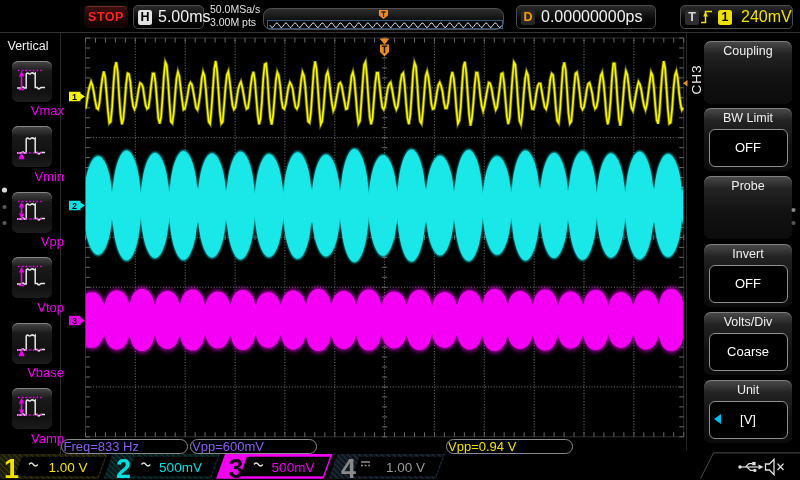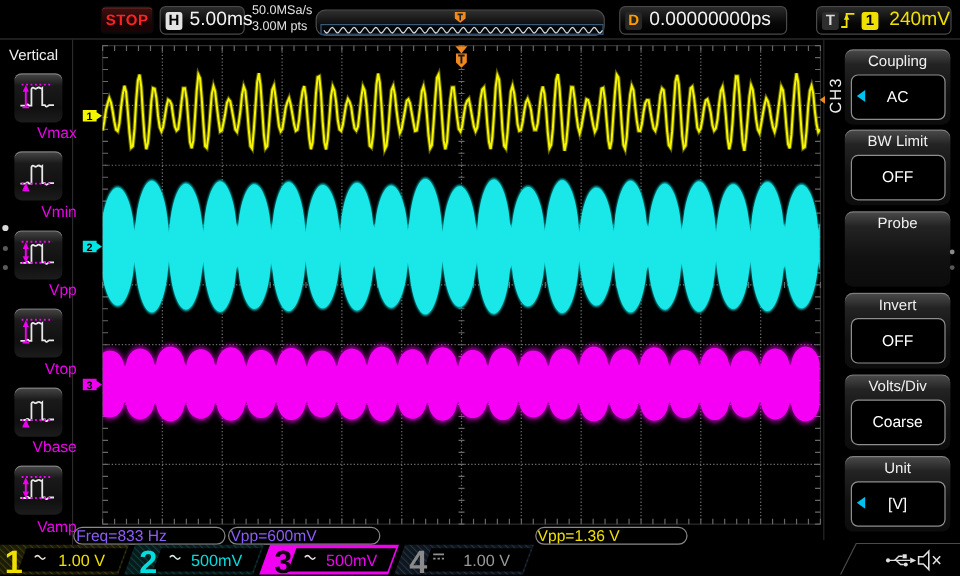--- a/index.html
+++ b/index.html
@@ -182,27 +182,26 @@
   <polygon points="687.5,80 687.5,86.5 683,83.2" fill="#f08a1e"></polygon>
   <polygon points="69,91.7 80.5,91.7 80.5,93.5 85,96.5 80.5,99.5 80.5,101.3 69,101.3" fill="#f5f500"></polygon>
       <text x="74.5" y="99.9" font-size="9" font-weight="bold" fill="#000" text-anchor="middle">1</text>
       <polygon points="69,200.7 80.5,200.7 80.5,202.5 85,205.5 80.5,208.5 80.5,210.3 69,210.3" fill="#00e5e5"></polygon>
       <text x="74.5" y="208.9" font-size="9" font-weight="bold" fill="#000" text-anchor="middle">2</text>
       <polygon points="69,315.7 80.5,315.7 80.5,317.5 85,320.5 80.5,323.5 80.5,325.3 69,325.3" fill="#f000f0"></polygon>
       <text x="74.5" y="323.9" font-size="9" font-weight="bold" fill="#000" text-anchor="middle">3</text>
 </svg>
 <div class="pill" style="left:61px;color:#8b5cf6">Freq=833 Hz</div>
     <div class="pill" style="left:189.5px;color:#8b5cf6">Vpp=600mV</div>
-    <div class="pill" style="left:445.5px;color:#f0e000">Vpp=1.36 V</div>
+    <div class="pill" style="left:445.5px;color:#f0e000">Vpp=0.94 V</div>
 <div id="ch3tab">
       <span>CH3</span>
     </div>
 <div class="mitem" style="top:40.7px">
       <div class="mlab">Coupling</div>
-      <div class="mval"><span class="tri"></span><span>AC</span></div>
     </div>
     <div class="mitem" style="top:108.4px">
       <div class="mlab">BW Limit</div>
       <div class="mval"><span>OFF</span></div>
     </div>
     <div class="mitem" style="top:176.2px">
       <div class="mlab">Probe</div>
     </div>
     <div class="mitem" style="top:244px">
       <div class="mlab">Invert</div>

